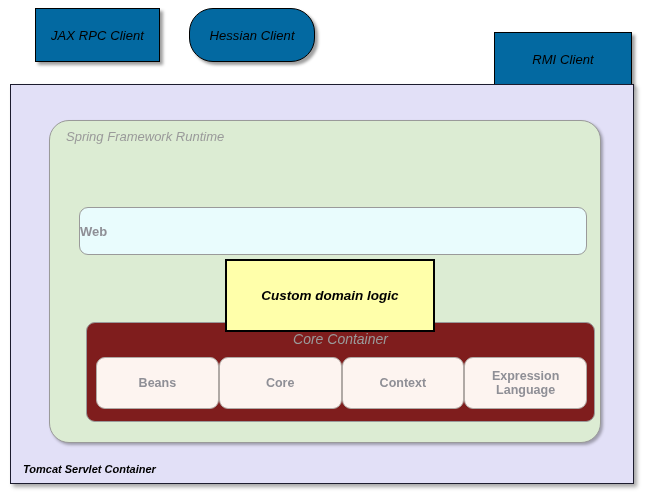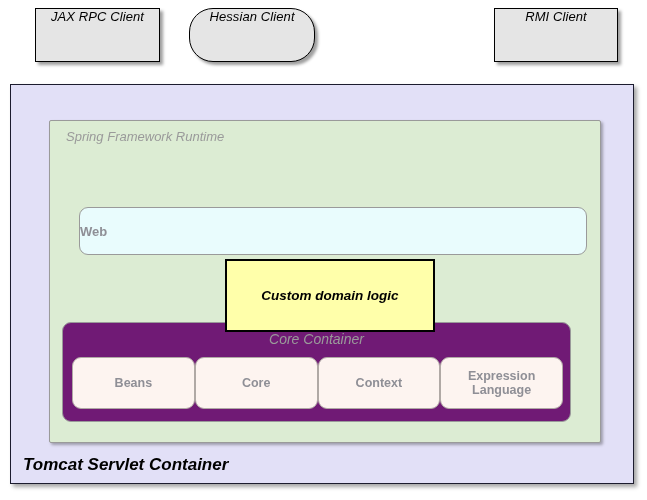--- a/index.html
+++ b/index.html
@@ -27,72 +27,73 @@
     position: absolute;
     left: 0;
     top: 0;
     width: 647px;
     height: 80px;
   }
   .client-box {
     position: absolute;
     top: 8px;
     height: 54px;
-    background: #e5e5e5;
+    background: #0369a1;
     border: 1px solid #000000;
     box-shadow: 3px 3px 3px rgba(0,0,0,0.38);
     display: flex;
+    align-items: center;
     justify-content: center;
     box-sizing: border-box;
   }
   .client-box span {
     font-style: italic;
     font-size: 13px;
     color: #000000;
     letter-spacing: 0.1px;
     white-space: nowrap;
   }
   #client-0 { left: 35px;  width: 125px; }
   #client-1 { left: 189px; width: 126px; border-radius: 24px; }
   #client-2 { left: 342px; width: 126px; }
-  #client-3 { left: 494px; width: 124px; }
+  #client-3 { left: 494px; width: 138px; margin-top: 24px; }
 
   
   .tomcat-container {
     position: absolute;
     left: 10px;
     top: 84px;
     width: 624px;
     height: 400px;
     background: #e2e0f7;
     border: 1px solid #1c1c2e;
     box-shadow: 3px 3px 4px rgba(0,0,0,0.35);
     box-sizing: border-box;
   }
   .tomcat-label {
     position: absolute;
     left: 12px;
     bottom: 8px;
-    font-size: 17px;
+    font-size: 11px;
     font-weight: bold;
     font-style: italic;
     color: #000000;
     white-space: nowrap;
   }
 
   
   .spring-runtime {
     position: absolute;
     left: 38px;
     top: 35px;
     width: 552px;
     height: 323px;
     background: #dcecd3;
     border: 1px solid #9a9a9a;
-    border-radius: 2px;
+    border-radius: 20px;
     box-shadow: 2px 2px 3px rgba(0,0,0,0.30);
     box-sizing: border-box;
   }
   .spring-label {
     position: absolute;
     left: 16px;
     top: 8px;
     font-size: 13px;
     font-style: italic;
     color: #9a9a9a;
@@ -115,25 +116,25 @@
   }
   .web-band span {
     font-size: 13px;
     font-weight: bold;
     color: #8f8f96;
   }
 
   
   .core-container {
     position: absolute;
-    left: 12px;
+    left: 36px;
     top: 201px;
     width: 509px;
     height: 100px;
-    background: #701a75;
+    background: #7f1d1d;
     border: 1px solid #9a9a9a;
     border-radius: 9px;
     box-sizing: border-box;
   }
   .core-container-label {
     position: absolute;
     left: 0;
     right: 0;
     top: 8px;
     text-align: center;

